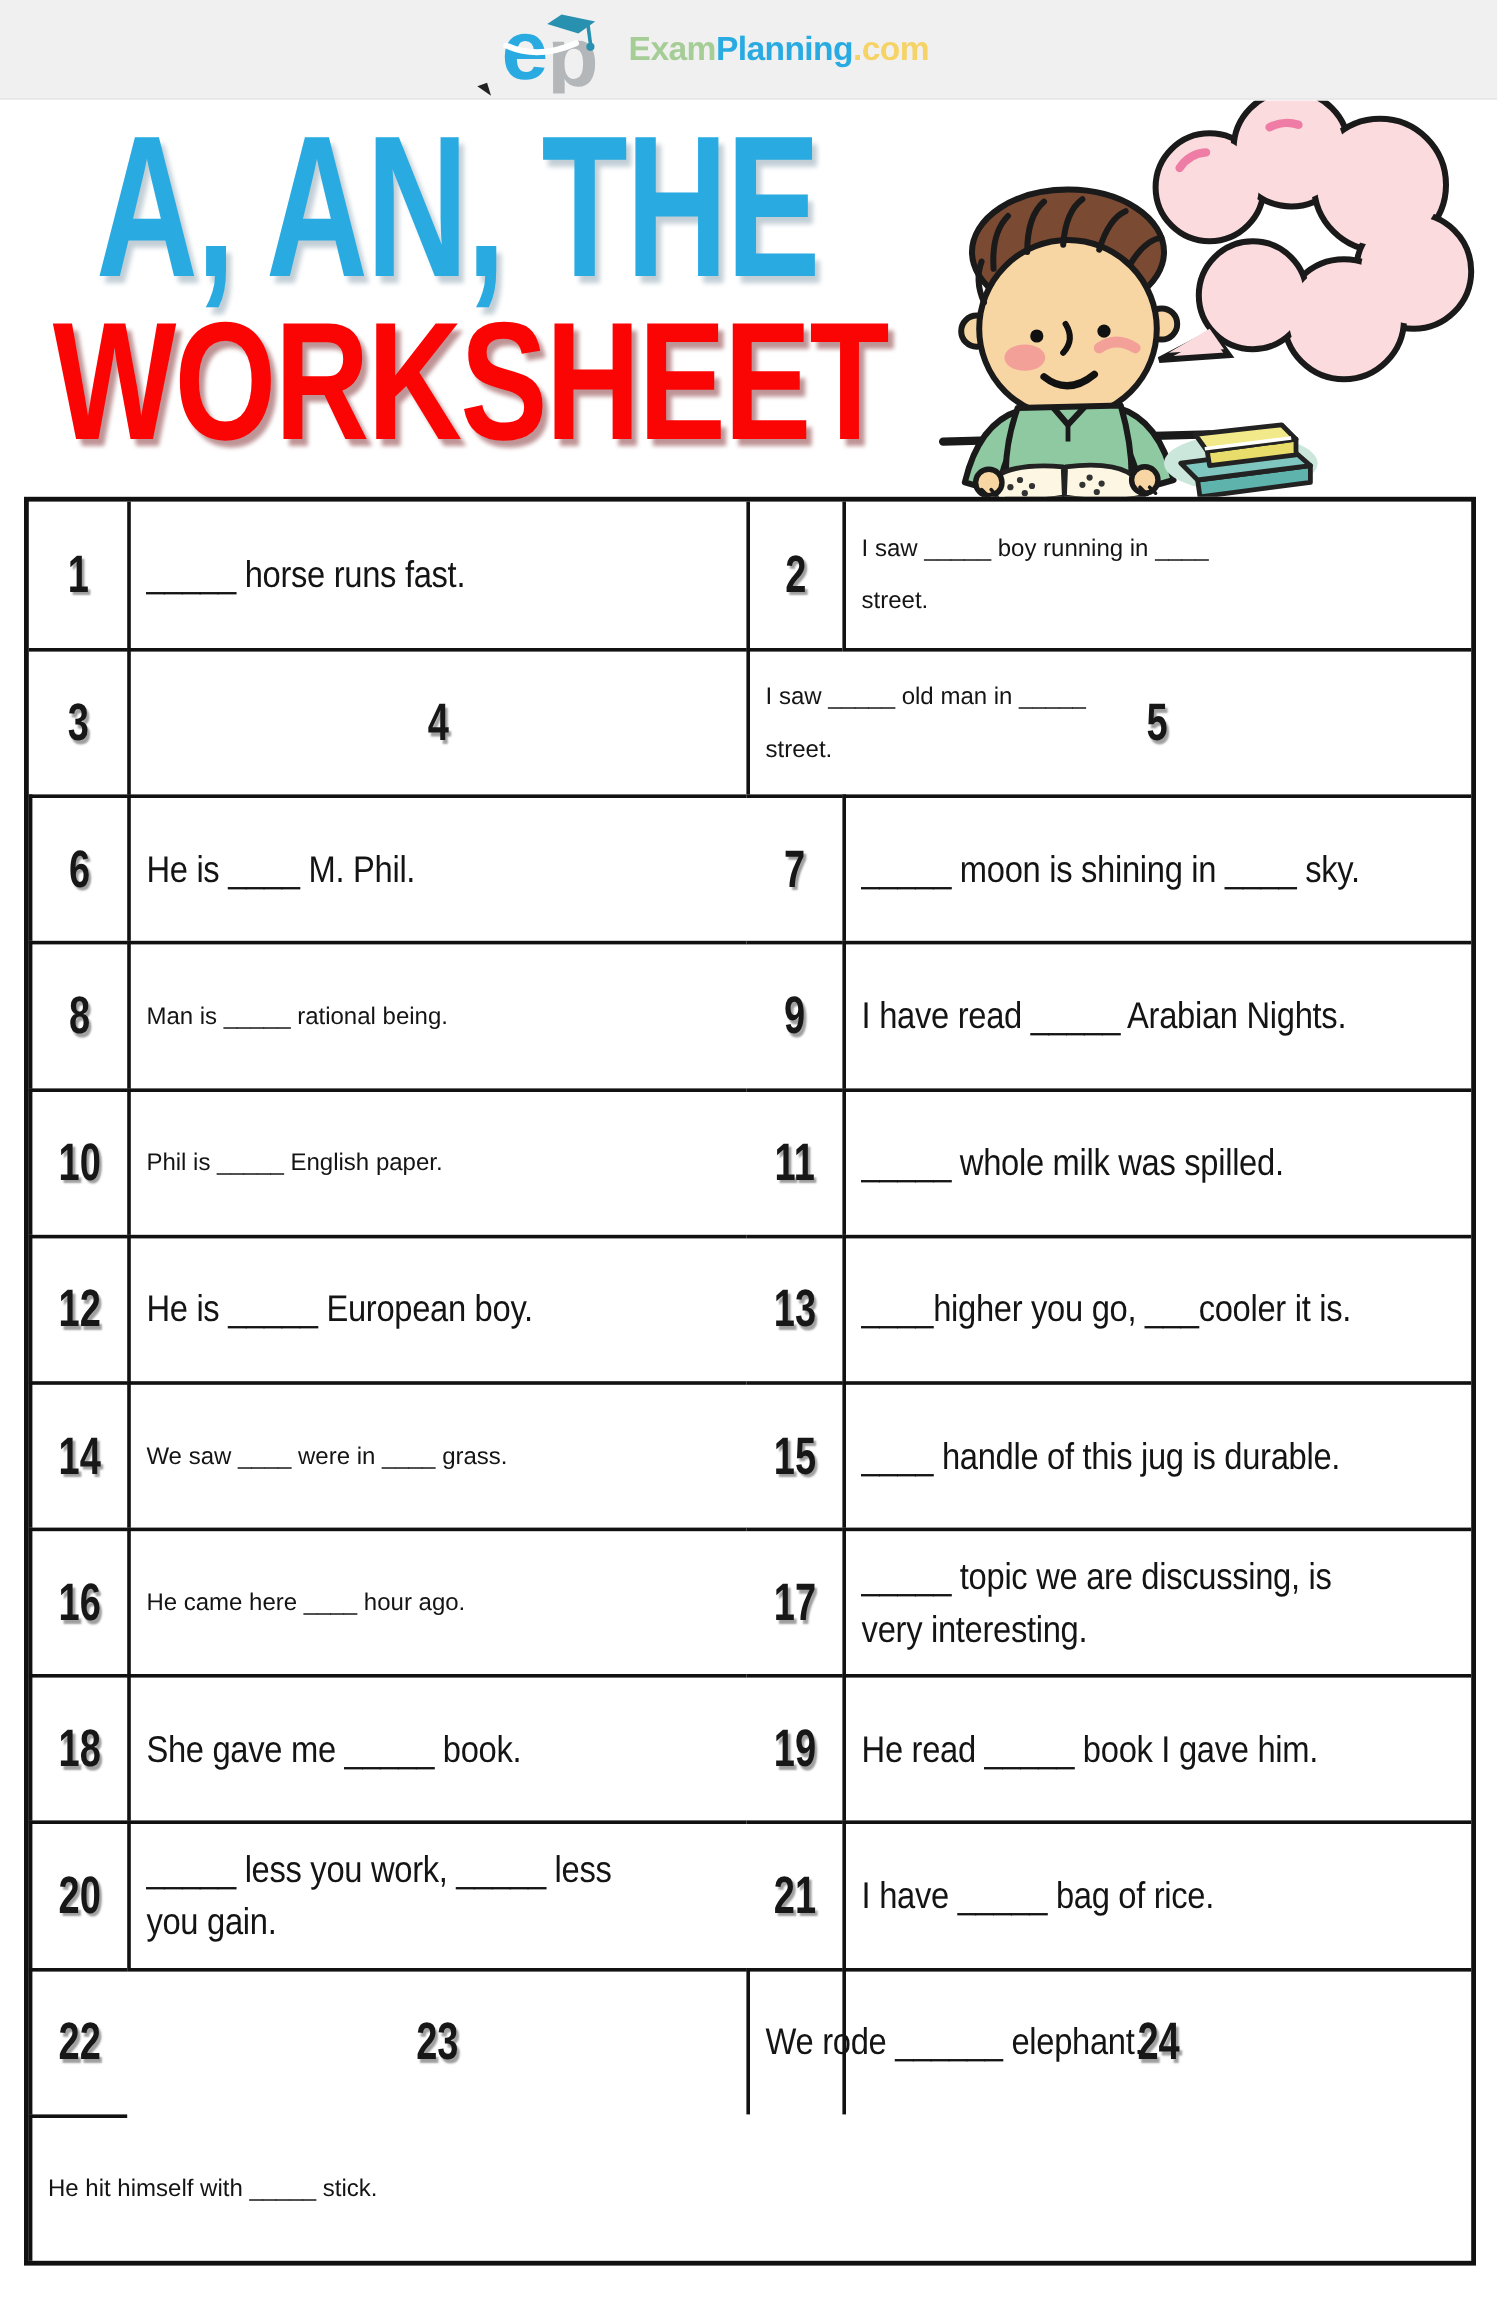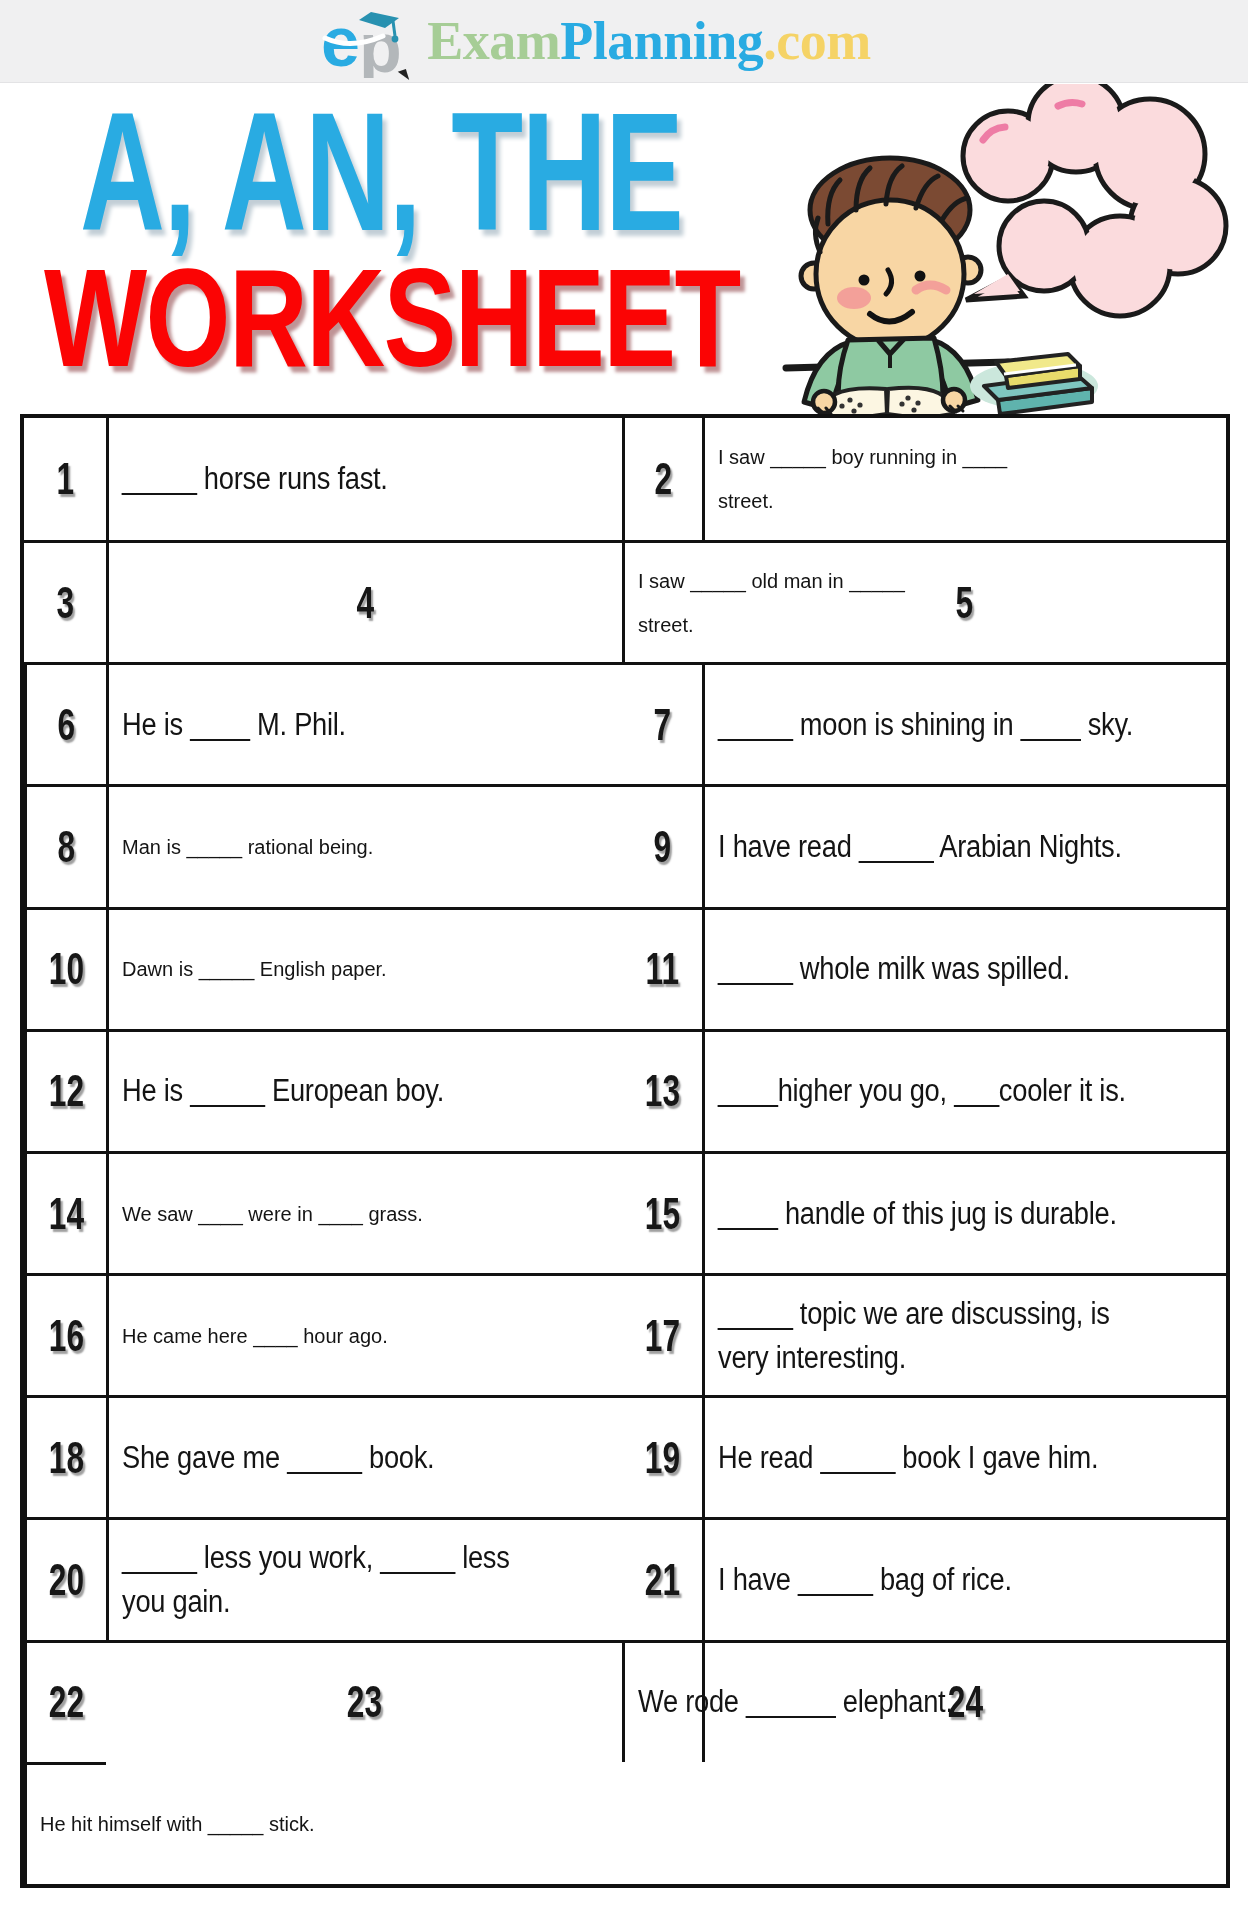--- a/index.html
+++ b/index.html
@@ -3,21 +3,21 @@
 <meta charset="utf-8">
 <style>
   html,body{margin:0;padding:0;background:#ffffff;}
   .page{position:relative;width:1248px;height:1920px;background:#ffffff;overflow:hidden;
         font-family:"Liberation Sans",sans-serif;}
 
   
   .brandbar{position:absolute;left:0;top:0;width:1248px;height:82px;background:#F0F0F1;
             border-bottom:1px solid #e3e3e5;display:flex;align-items:center;justify-content:center;}
   .brandwrap{display:flex;align-items:center;gap:10px;transform:translateX(-28px);}
-  .brandtext{font-size:54px;font-weight:700;letter-spacing:-0.5px;white-space:nowrap;font-family:Liberation Serif, serif;}
+  .brandtext{font-size:28px;font-weight:700;letter-spacing:-0.5px;white-space:nowrap;}
   .b-exam{color:#A6CD96;}
   .b-planning{color:#29ABE2;}
   .b-dotcom{color:#F5D366;}
 
   
   .cursor{position:absolute;left:402px;top:66px;width:0;height:0;
           border-left:7px solid #222;border-top:5px solid transparent;border-bottom:9px solid transparent;
           transform:rotate(-55deg);}
 
   
@@ -212,21 +212,21 @@
       <div class="cell ncell bt">
         <span class="num">9</span>
       </div>
       <div class="cell tcell bl bt">
         <span class="qt c">I have read _____ Arabian Nights.</span>
       </div>
       <div class="cell ncell bl bt">
         <span class="num">10</span>
       </div>
       <div class="cell tcell bl bt">
-        <span class="qt n">Dawn is _____ English paper.</span>
+        <span class="qt n">Phil is _____ English paper.</span>
       </div>
       <div class="cell ncell bt">
         <span class="num">11</span>
       </div>
       <div class="cell tcell bl bt">
         <span class="qt c">_____ whole milk was spilled.</span>
       </div>
       <div class="cell ncell bl bt">
         <span class="num">12</span>
       </div>

